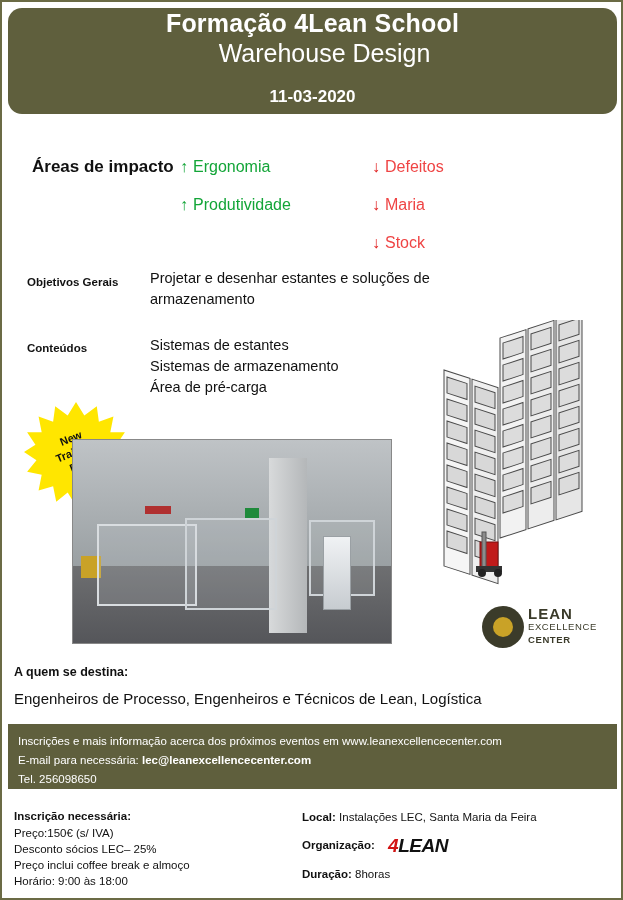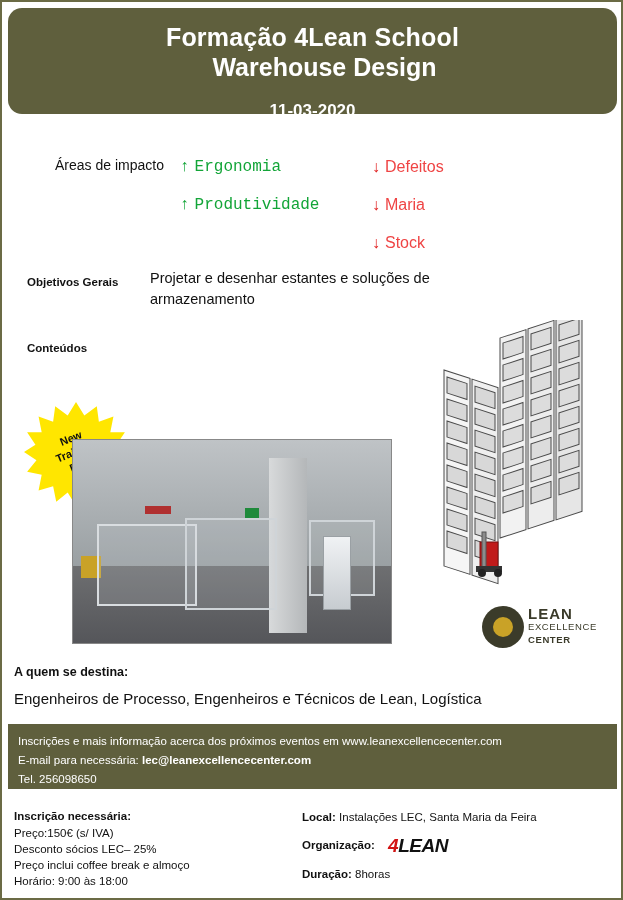--- a/index.html
+++ b/index.html
@@ -27,52 +27,51 @@
     position: absolute;
     left: 6px;
     top: 6px;
     width: 609px;
     height: 106px;
     background: #5f5f3d;
     border-radius: 14px;
     color: #ffffff;
     text-align: center;
     box-sizing: border-box;
-    padding-top: 14px;
+    padding-top: 0;
   }
   .header .line1 {
     font-size: 25px;
     font-weight: bold;
     letter-spacing: 0.2px;
     line-height: 30px;
   }
   .header .line2 {
     font-size: 25px;
-    font-weight: bold;
+    font-weight: normal;
     line-height: 30px;
     margin-left: 24px;
   }
   .header .line3 {
     font-size: 17px;
     font-weight: bold;
     line-height: 24px;
     margin-top: 17px;
   }
 
   
   .impact-label {
     position: absolute;
     left: 30px;
     top: 155px;
-    font-size: 14px;
-    font-weight: normal;
-    color: #111;
-    margin-left: 23px;
-  }
-  .impact-col-a { position: absolute; left: 178px; top: 146px; font-family: Liberation Mono, monospace; }
+    font-size: 17px;
+    font-weight: bold;
+    color: #111;
+  }
+  .impact-col-a { position: absolute; left: 178px; top: 146px; }
   .impact-col-b { position: absolute; left: 370px; top: 146px; }
   .impact-item {
     font-size: 16px;
     line-height: 38px;
     white-space: nowrap;
   }
   .impact-item .arrow {
     font-size: 16px;
     font-weight: bold;
     margin-right: 5px;
@@ -349,20 +348,25 @@
     </div>
     <div class="impact-item">
       <span class="arrow down">↓</span><span class="txt-red">Stock</span>
     </div>
   </div>
 
   <div class="sec-label" id="objetivos-label">Objetivos Gerais</div>
   <div class="sec-body" id="objetivos-body">Projetar e desenhar estantes e soluções de armazenamento</div>
 
   <div class="sec-label" id="conteudos-label">Conteúdos</div>
+  <div class="sec-body" id="conteudos-body">
+    <div>Sistemas de estantes</div>
+    <div>Sistemas de armazenamento</div>
+    <div>Área de pré-carga</div>
+  </div>
 
   <div class="badge">
     <div class="star"></div>
     <div class="badge-text">
       <div>New</div>
       <div>Training</div>
       <div>Dojo</div>
     </div>
   </div>
 

